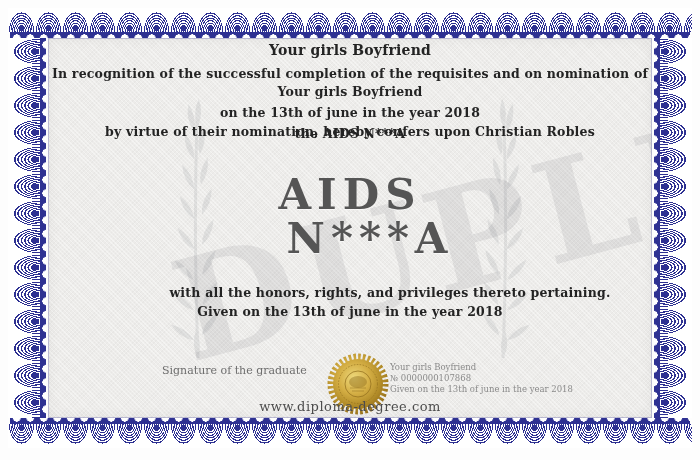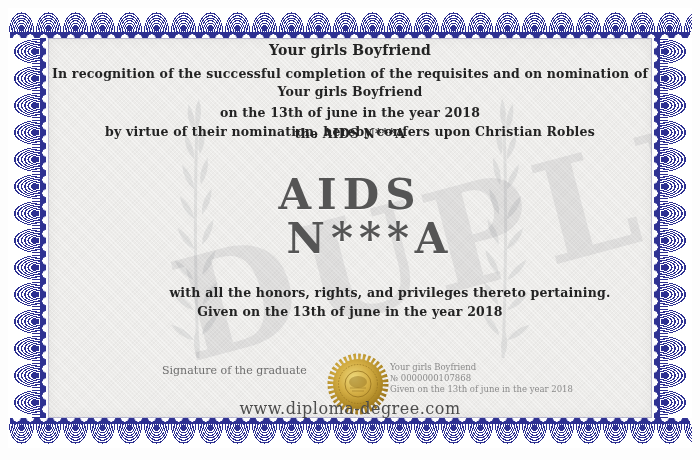--- a/index.html
+++ b/index.html
@@ -81,21 +81,21 @@
   .line{position:absolute;width:100%;text-align:center;color:#232323;}
   .sm{font-size:12.5px;letter-spacing:.2px;font-weight:bold;}
   .bold{font-weight:bold;}
   .title{
     position:absolute;width:100%;text-align:center;
     font-size:42px;font-weight:bold;color:#555555;
     letter-spacing:6px;text-shadow:0 1px 0 rgba(255,255,255,.6);
   }
   .sig-label{position:absolute;left:90px;top:326px;font-size:11px;color:#6e6e6e;margin-left:24px;}
   .details{position:absolute;left:342px;top:324px;font-size:8.5px;line-height:11px;color:#8a8a8a;}
-  .website{position:absolute;width:100%;text-align:center;top:361px;font-size:16px;color:#4c4c4c;letter-spacing:.5px;}
+  .website{position:absolute;width:100%;text-align:center;top:361px;font-size:13px;color:#4c4c4c;letter-spacing:.5px;}
   .seal{position:absolute;left:279px;top:315px;width:62px;height:62px;}
 
   
   .wm-text{
     position:absolute;left:130px;top:195px;
     font-size:140px;font-weight:bold;letter-spacing:8px;white-space:nowrap;
     color:rgba(90,90,96,0.11);
     transform:rotate(-15deg);transform-origin:left center;
     pointer-events:none;user-select:none;
   }

